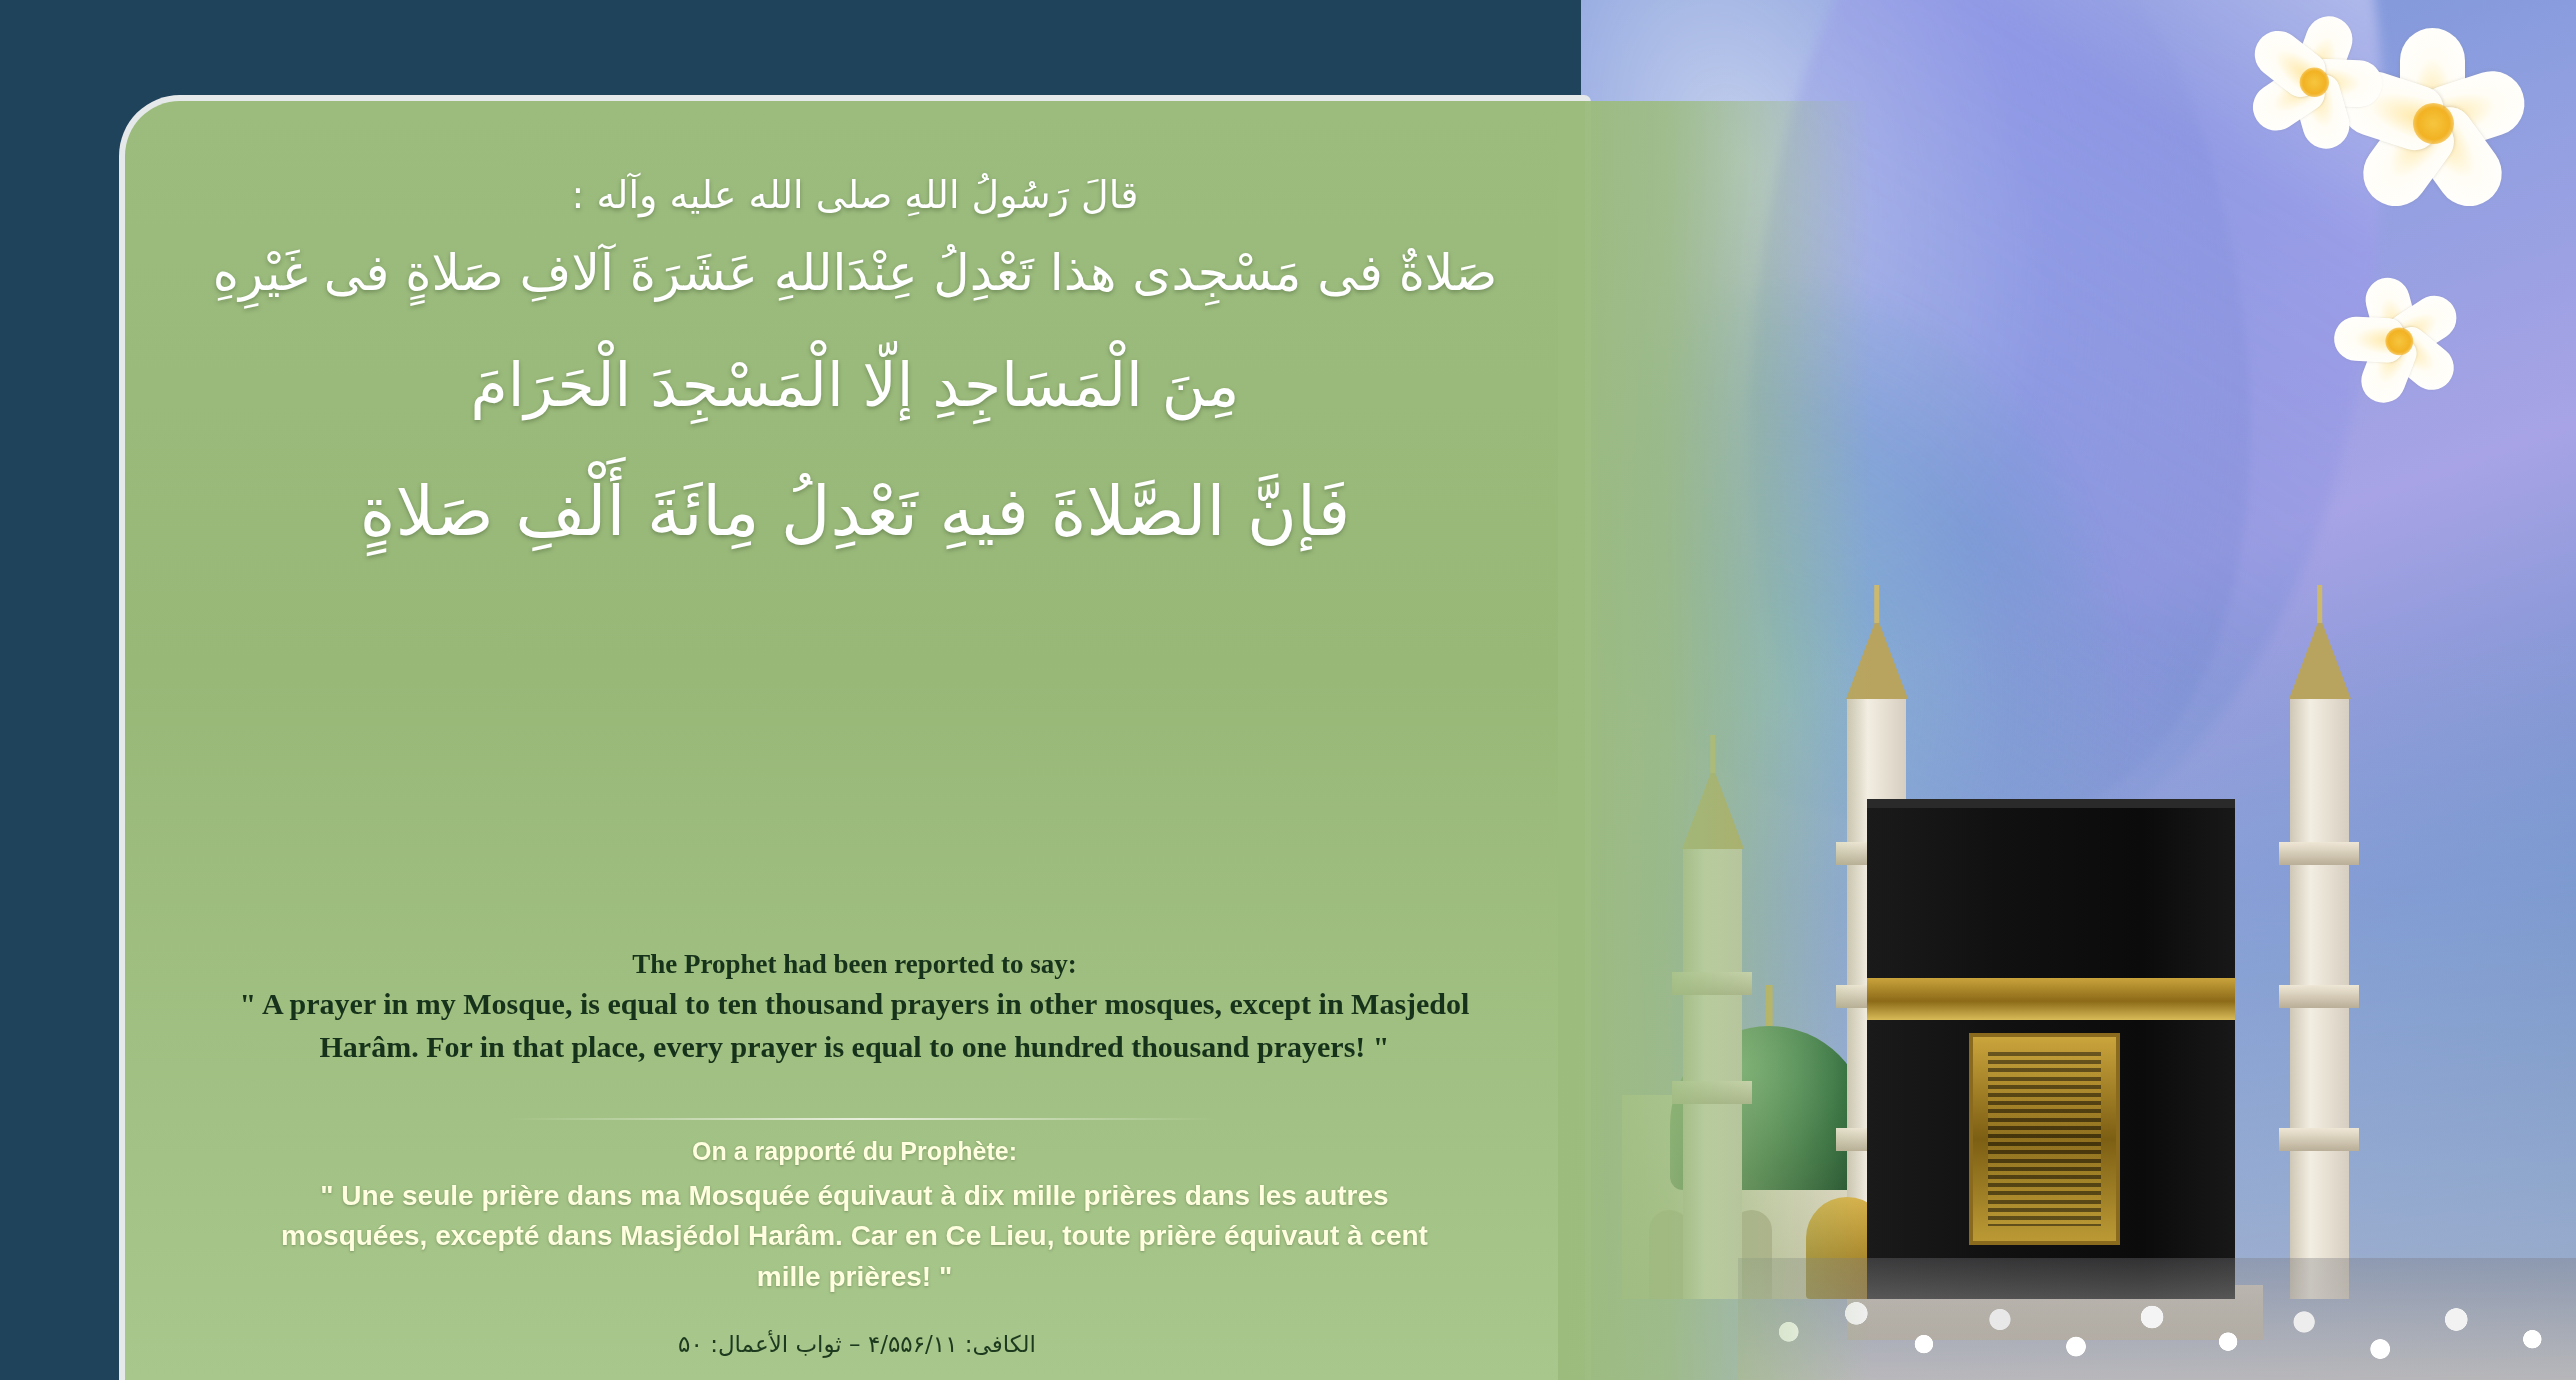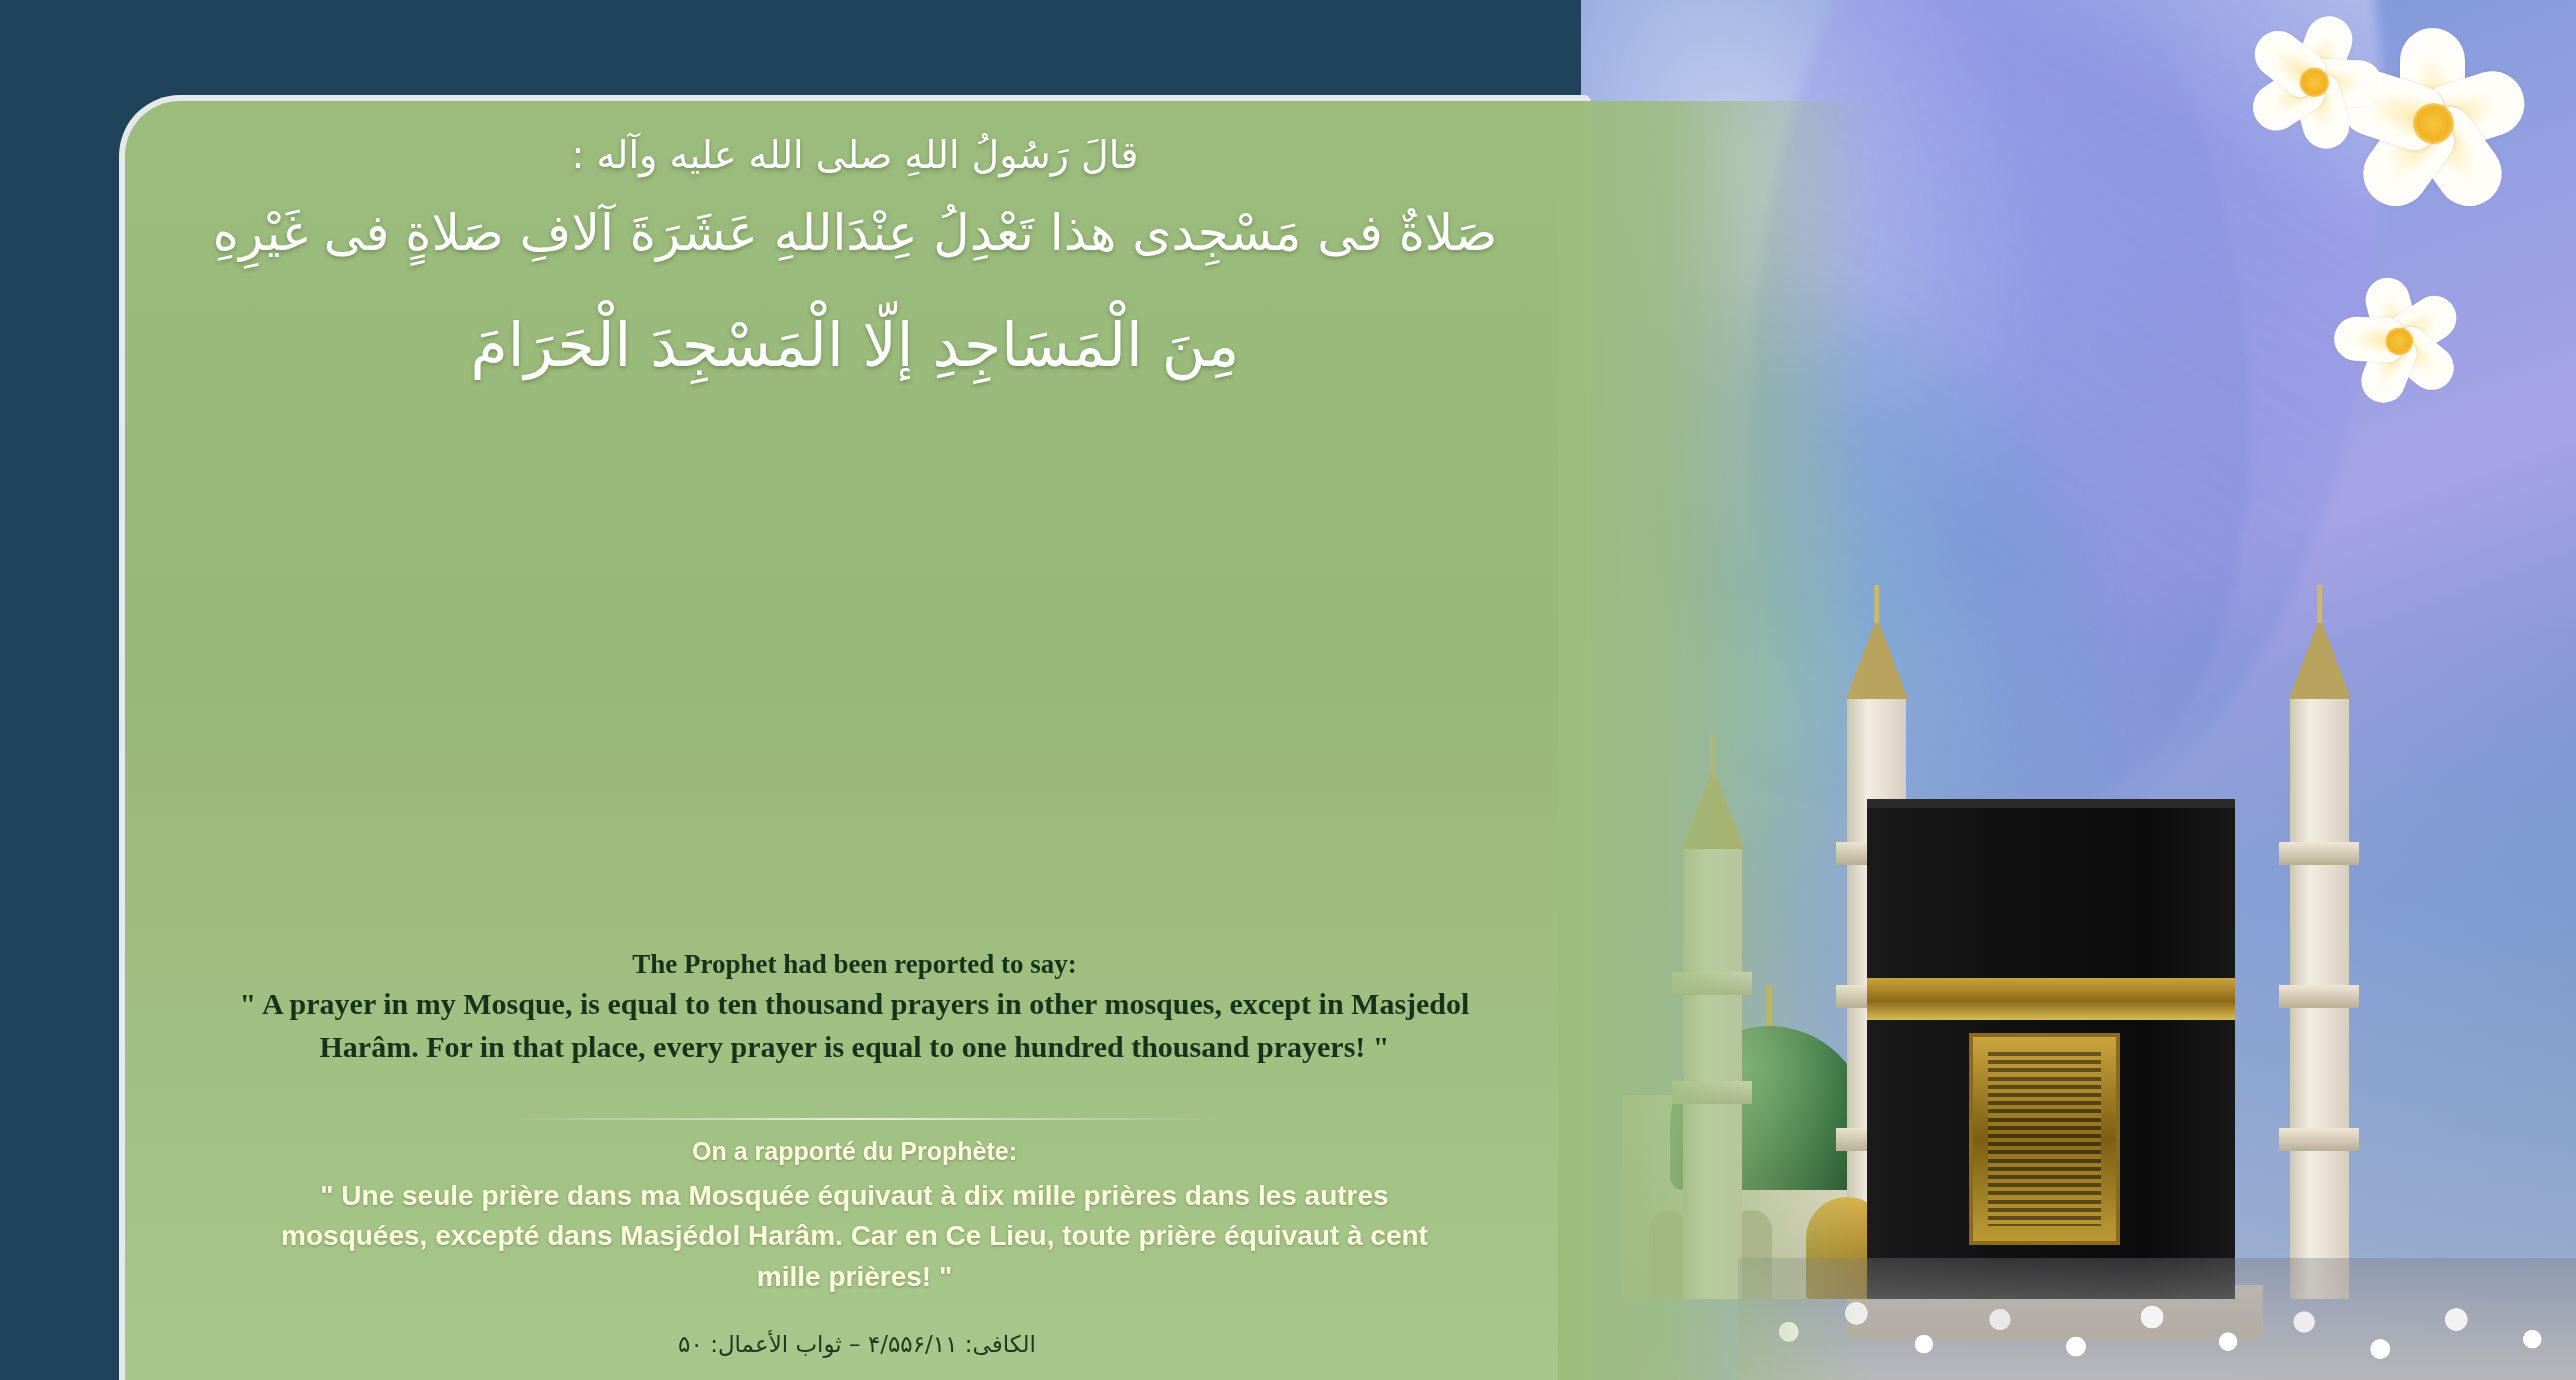--- a/index.html
+++ b/index.html
@@ -212,21 +212,21 @@
   .arabic-wrap {
     position: absolute;
     left: 0; right: 0; top: 0;
     text-align: center;
     direction: rtl;
     color: #ffffff;
     font-family: "DejaVu Sans", sans-serif;
     text-shadow: 0 2px 4.1px rgba(40,60,30,.35);
   }
   .hadith-intro {
-    margin-top: 32px;
+    margin-top: 72px;
     font-size: 38px;
     letter-spacing: 0.7px;
   }
   .arabic-line {
     font-size: 63px;
     line-height: 1.55;
     margin-top: 17.7px;
     padding: 0 48px;
     white-space: nowrap;
   }
@@ -357,20 +357,21 @@
       <div class="core"></div>
     </div>
   </div>
 
   <div class="card">
 
     <div class="arabic-wrap">
       <div class="hadith-intro">قالَ رَسُولُ اللهِ صلى الله عليه وآله :</div>
       <div class="arabic-line l1">صَلاةٌ فى مَسْجِدى هذا تَعْدِلُ عِنْدَاللهِ عَشَرَةَ آلافِ صَلاةٍ فى غَيْرِهِ</div>
       <div class="arabic-line l2">مِنَ الْمَسَاجِدِ إلّا الْمَسْجِدَ الْحَرَامَ</div>
+      <div class="arabic-line l3">فَإنَّ الصَّلاةَ فيهِ تَعْدِلُ مِائَةَ أَلْفِ صَلاةٍ</div>
     </div>
 
     <div class="english-block">
       <div class="lead">The Prophet had been reported to say:</div>
       <div class="body">" A prayer in my Mosque, is equal to ten thousand prayers in other mosques, except in Masjedol Harâm. For in that place, every prayer is equal to one hundred thousand prayers! "</div>
     </div>
 
     <div class="divider"></div>
 
     <div class="french-block">

